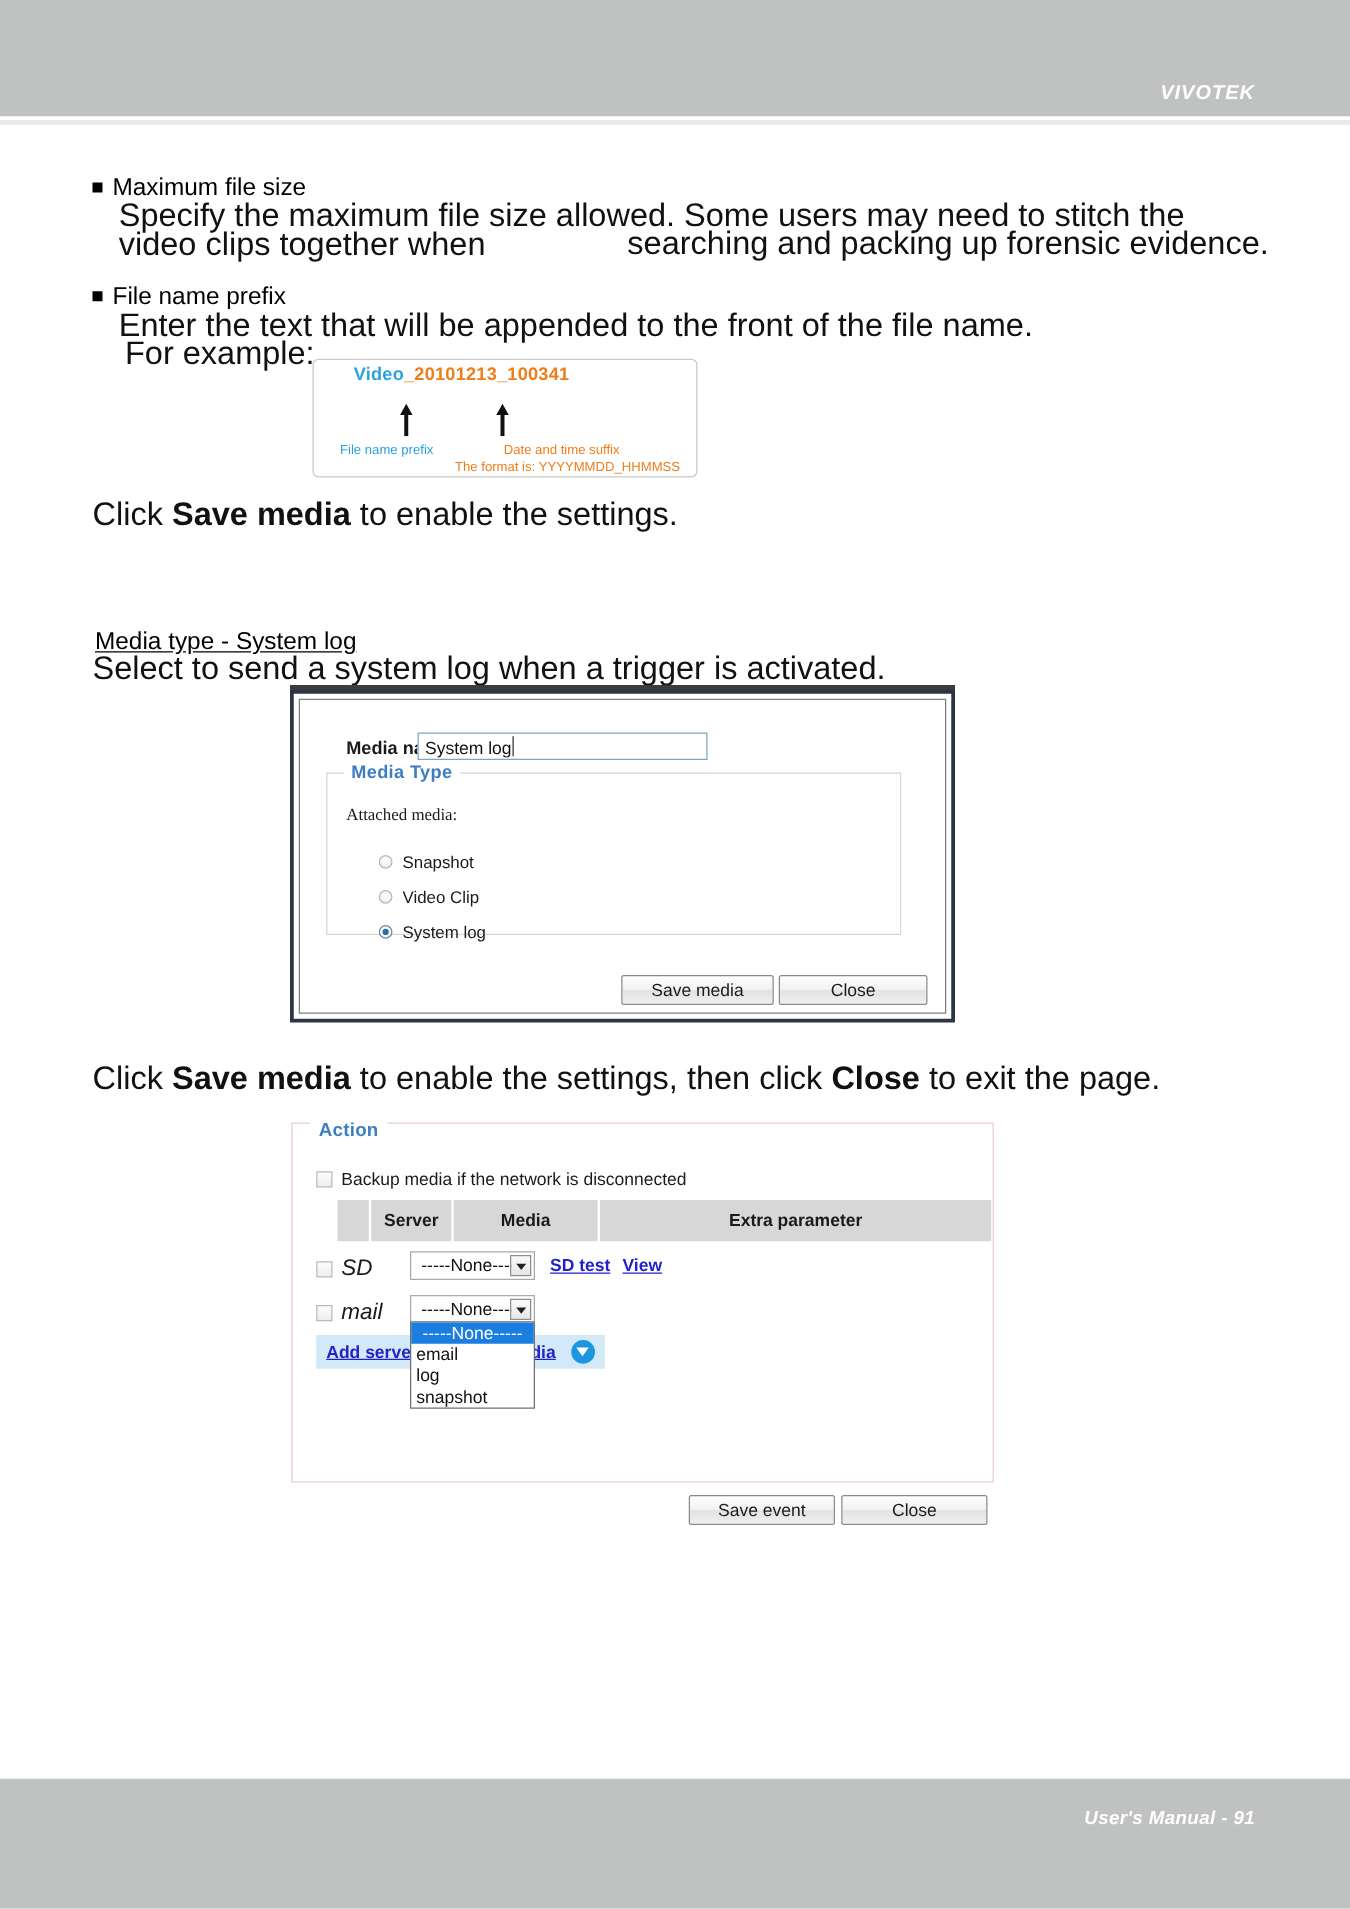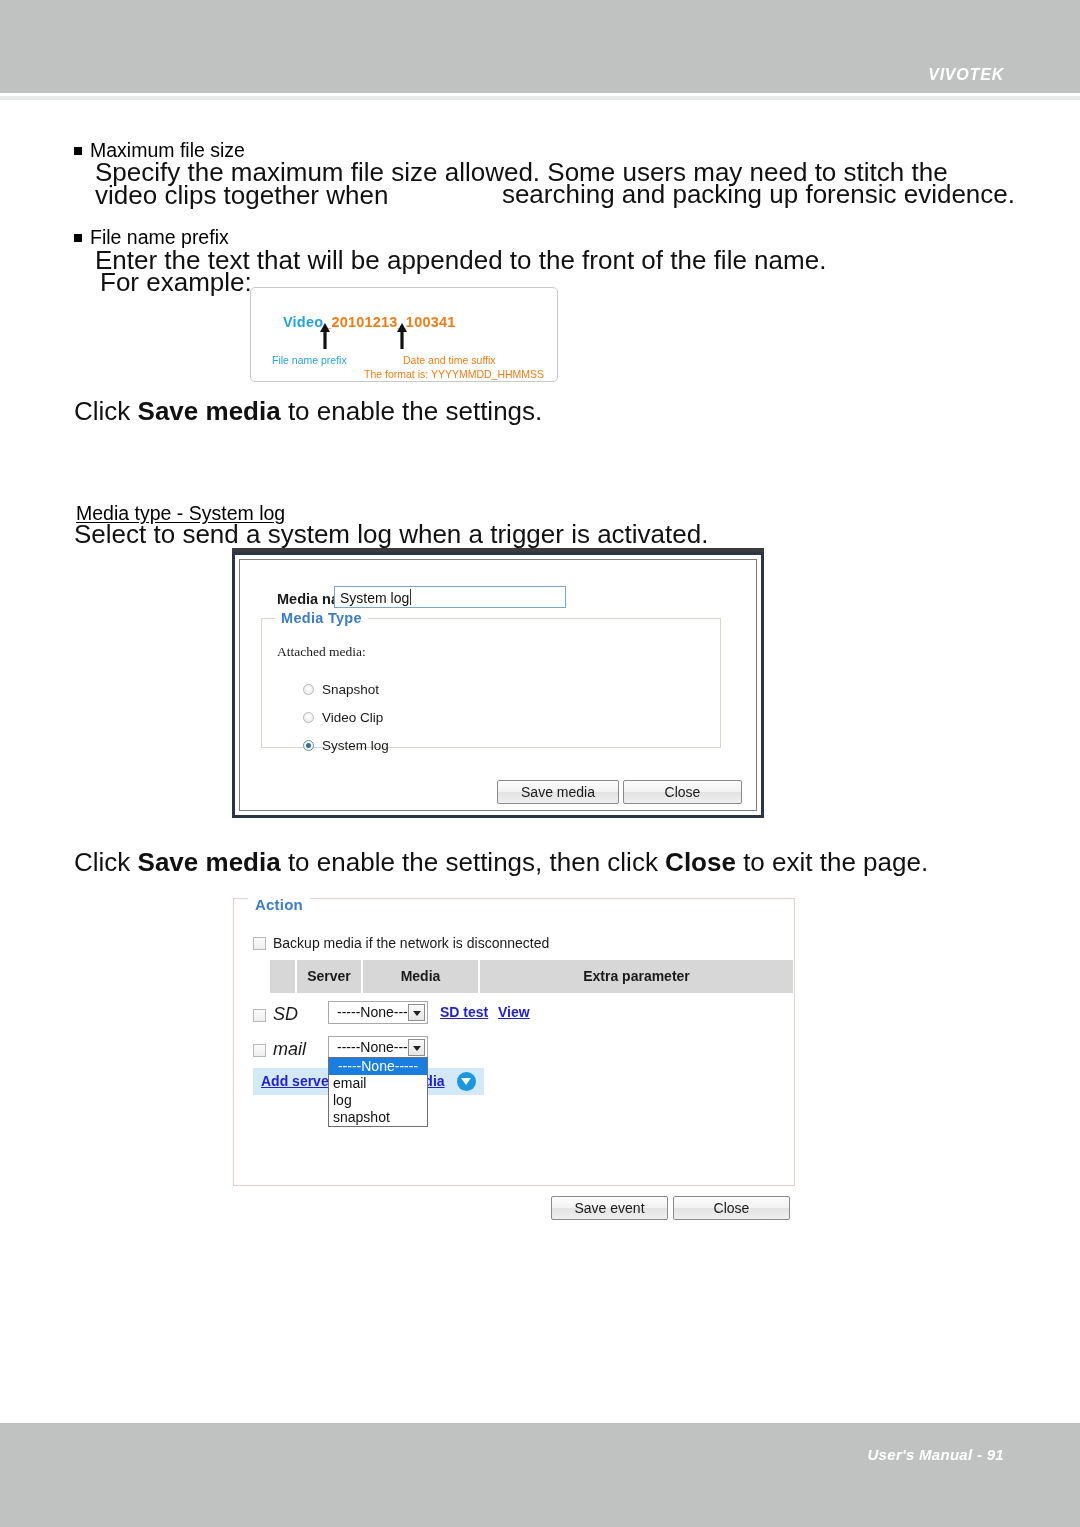--- a/index.html
+++ b/index.html
@@ -90,21 +90,21 @@
     position: absolute;
     left: 250px; top: 287px;
     width: 308px; height: 95px;
     background: #ffffff;
     border: 1px solid #c9c9c9;
     border-radius: 5px;
     box-sizing: border-box;
   }
   .ex-filename {
     position: absolute;
-    left: 32px; top: 26px;
+    left: 32px; top: 4px;
     font-size: 14.5px;
     font-weight: bold;
     letter-spacing: 0.2px;
     white-space: nowrap;
   }
   .ex-blue { color: #2aa3dd; }
   .ex-orange { color: #f07d1a; }
   .ex-arrow {
     position: absolute;
     width: 12px; height: 26px;

